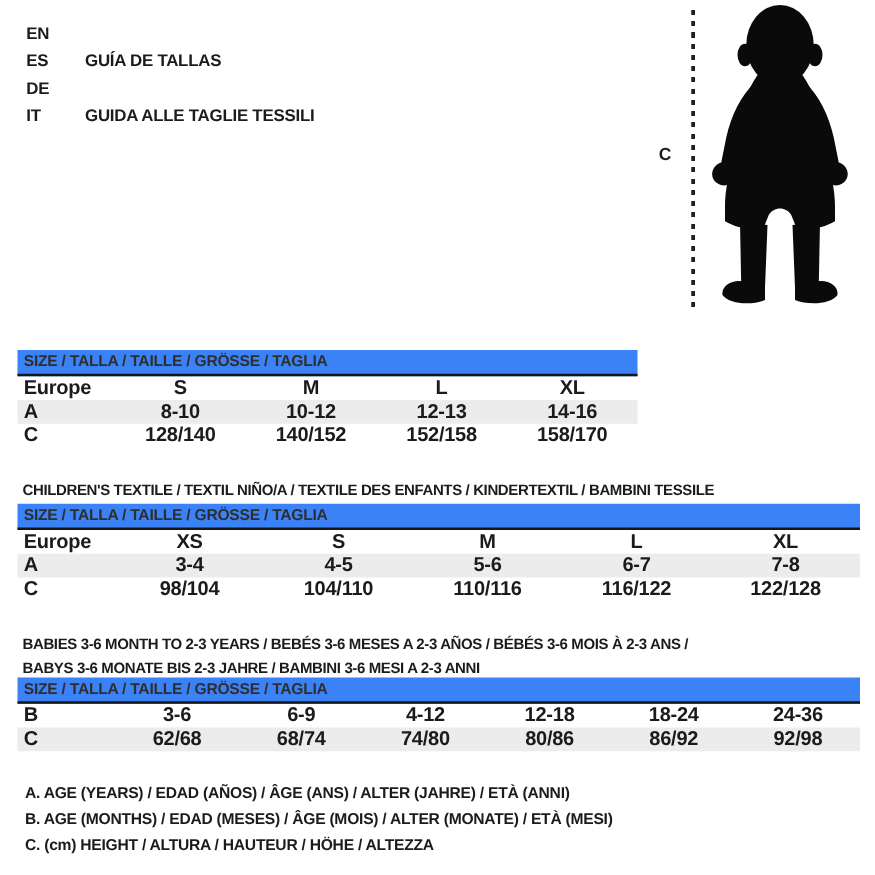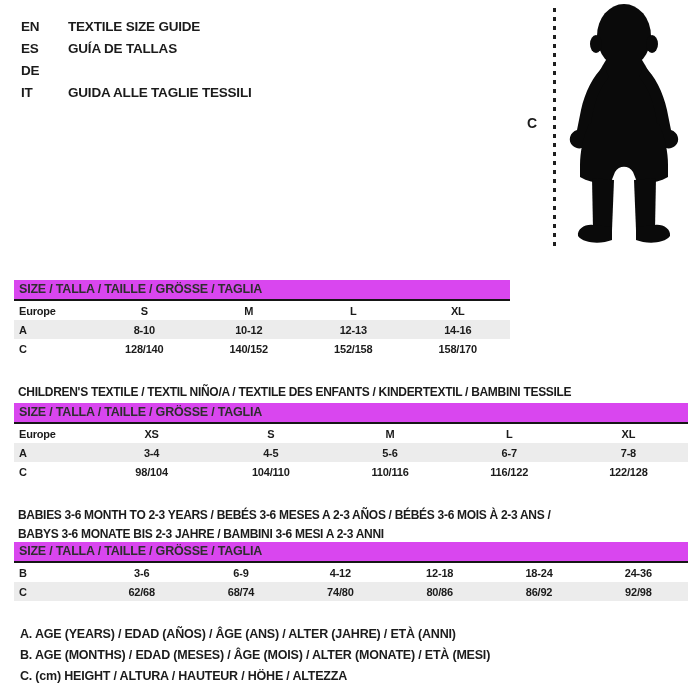--- a/index.html
+++ b/index.html
@@ -23,24 +23,24 @@
   .sec-title .tline{display:block;line-height:19px;}
   #junior-title{top:248px;}
   #children-title{top:375px;}
   #babies-title{top:496px;}
 
   
   .sizetable{position:absolute;left:14px;}
   #junior-table{top:280px;width:496px;}
   #children-table{top:403px;width:674px;}
   #babies-table{top:542px;width:674px;}
-  .thead{height:19px;background:#d946ef;border-bottom:2px solid #161616;
+  .thead{height:19px;background:#3b82f6;border-bottom:2px solid #161616;
          font-weight:bold;font-size:12.5px;line-height:19px;padding-left:5px;
          color:#2e2e2e;letter-spacing:-0.2px;}
-  .trow{display:grid;height:19px;align-items:center;font-weight:bold;font-size:11px;
+  .trow{display:grid;height:19px;align-items:center;font-weight:bold;font-size:16px;
         letter-spacing:-0.2px;}
   .cols4{grid-template-columns:78px repeat(4,1fr);}
   .cols5{grid-template-columns:78px repeat(5,1fr);}
   .cols6{grid-template-columns:78px repeat(6,1fr);}
   .rlabel{padding-left:5px;text-align:left;}
   .cell{text-align:center;}
   .striped{background:#ececec;}
 
   
   .legend{position:absolute;left:20px;top:624px;font-weight:bold;font-size:12.5px;
@@ -48,21 +48,20 @@
   .legend-line{display:block;line-height:21px;white-space:nowrap;}
 </style>
 </head>
 <body>
 
 <div class="page">
 
   <div class="langs">
     <div class="lang-row">
       <span>EN</span>
-      <span>TEXTILE SIZE GUIDE</span>
     </div>
     <div class="lang-row">
       <span>ES</span>
       <span>GUÍA DE TALLAS</span>
     </div>
     <div class="lang-row">
       <span>DE</span>
     </div>
     <div class="lang-row">
       <span>IT</span>

